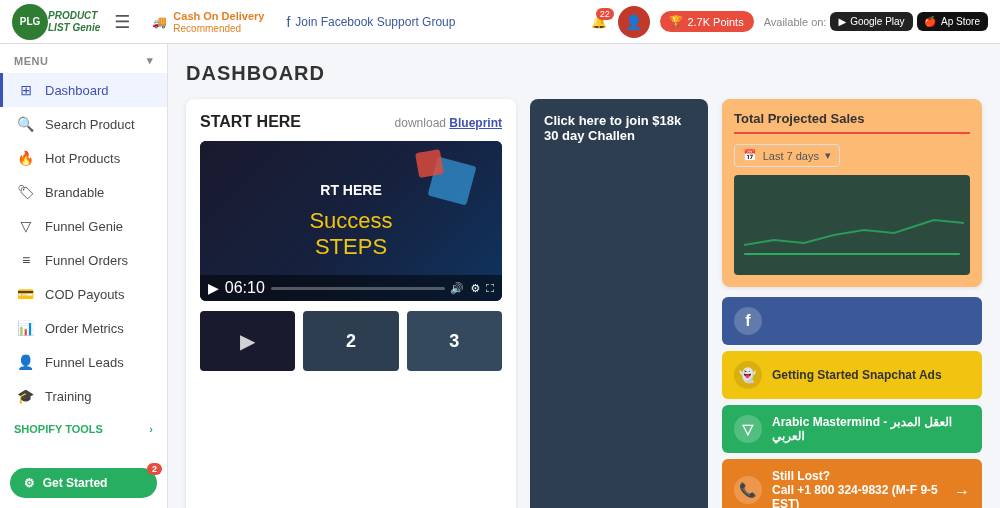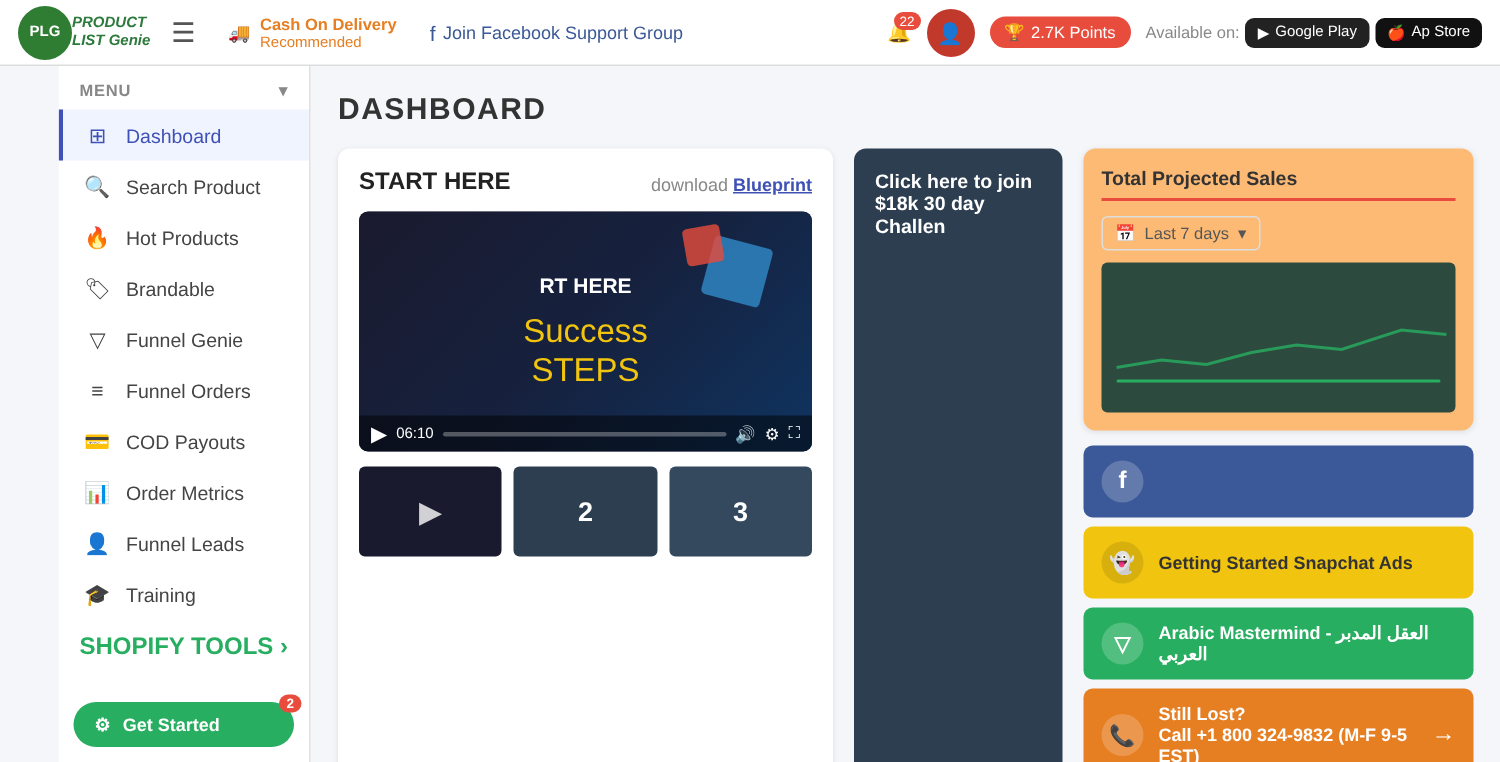--- a/index.html
+++ b/index.html
@@ -26,21 +26,21 @@
     .nav-link .recommended { color: #e67e22; font-size: 10px; display: block; }
     .fb-link { color: #3b5998; font-size: 12px; display: flex; align-items: center; gap: 5px; cursor: pointer; }
 
     .topnav-right { display: flex; align-items: center; gap: 10px; }
     .notif-icon { position: relative; cursor: pointer; }
     .notif-badge { background: #e74c3c; color: #fff; font-size: 9px; border-radius: 10px; padding: 1px 4px; position: absolute; top: -6px; right: -6px; }
     .avatar { width: 32px; height: 32px; border-radius: 50%; background: #c0392b; overflow: hidden; display: flex; align-items: center; justify-content: center; color: #fff; font-size: 14px; }
     .points-btn { background: #e74c3c; color: #fff; border-radius: 14px; padding: 4px 10px; font-size: 11px; display: flex; align-items: center; gap: 4px; cursor: pointer; }
 
     
-    .main-layout { display: flex; flex: 1; overflow: hidden; margin-left: 39px; }
+    .main-layout { display: flex; flex: 1; overflow: hidden; }
 
     
     .sidebar {
       width: 168px;
       background: #fff;
       border-right: 1px solid #e0e0e0;
       flex-shrink: 0;
       display: flex;
       flex-direction: column;
       overflow-y: auto;
@@ -51,21 +51,21 @@
       font-size: 11px; font-weight: bold; color: #888; text-transform: uppercase; letter-spacing: 0.5px;
     }
     .sidebar-item {
       display: flex; align-items: center; gap: 10px;
       padding: 9px 14px; cursor: pointer; color: #444; font-size: 13px;
       border-left: 3px solid transparent;
     }
     .sidebar-item.active { color: #3f51b5; border-left-color: #3f51b5; background: #f0f4ff; }
     .sidebar-item .item-icon { font-size: 14px; width: 18px; text-align: center; }
     .shopify-label {
-      padding: 10px 14px 6px; font-size: 16px; font-weight: bold; color: #27ae60; text-transform: uppercase;
+      padding: 10px 14px 6px; font-size: 11px; font-weight: bold; color: #27ae60; text-transform: uppercase;
       display: flex; align-items: center; justify-content: space-between; text-align: center;
     }
     .get-started-btn {
       margin: auto 10px 10px; background: #27ae60; color: #fff; border-radius: 20px;
       padding: 8px 14px; display: flex; align-items: center; gap: 8px; cursor: pointer; font-size: 12px; font-weight: bold;
       position: relative;
     }
     .get-started-badge { background: #e74c3c; color: #fff; font-size: 9px; border-radius: 10px; padding: 1px 5px; position: absolute; top: -5px; right: -5px; }
 
     
@@ -84,21 +84,21 @@
       padding: 14px; width: 330px; flex-shrink: 0;
     }
     .start-here-header { display: flex; justify-content: space-between; align-items: center; margin-bottom: 10px; }
     .start-here-title { font-size: 16px; font-weight: bold; color: #222; }
     .blueprint-link { font-size: 12px; color: #3f51b5; font-weight: bold; cursor: pointer; text-decoration: underline; }
     .blueprint-text { color: #888; font-size: 12px; }
 
     .video-container { background: #1a1a2e; border-radius: 6px; position: relative; height: 160px; overflow: hidden; }
     .video-controls { position: absolute; bottom: 0; left: 0; right: 0; background: rgba(0,0,0,0.5); padding: 4px 8px; display: flex; align-items: center; gap: 6px; }
     .play-btn { color: #fff; font-size: 14px; cursor: pointer; }
-    .time-label { color: #fff; font-size: 10px; }
+    .time-label { color: #fff; font-size: 16px; }
     .progress-bar { flex: 1; height: 3px; background: rgba(255,255,255,0.3); border-radius: 2px; }
     .volume-icon, .settings-icon, .fullscreen-icon { color: #fff; font-size: 11px; cursor: pointer; }
 
     .thumbnail-row { display: flex; gap: 8px; margin-top: 10px; }
     .thumb { flex: 1; height: 60px; background: #2c3e50; border-radius: 4px; display: flex; align-items: center; justify-content: center; cursor: pointer; position: relative; overflow: hidden; }
     .thumb-number { color: #fff; font-size: 18px; font-weight: bold; }
     .thumb-play { position: absolute; color: rgba(255,255,255,0.8); font-size: 20px; }
 
     
     .challenge-card {

